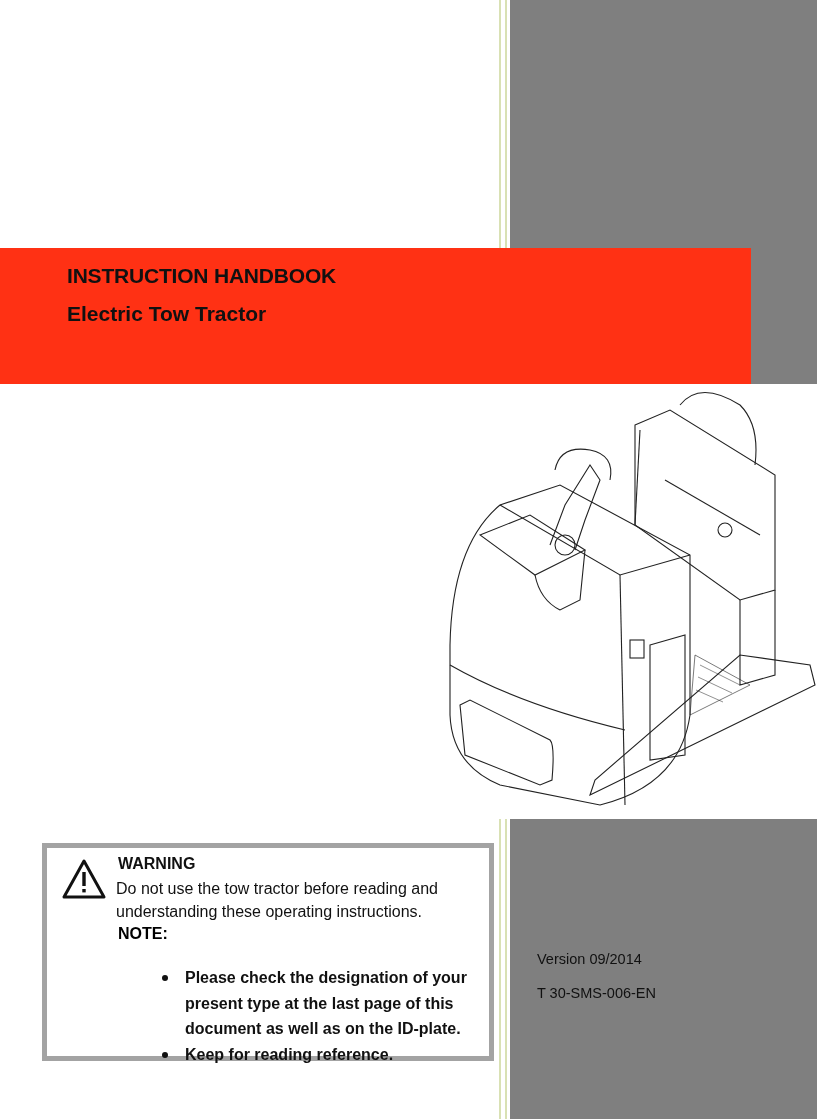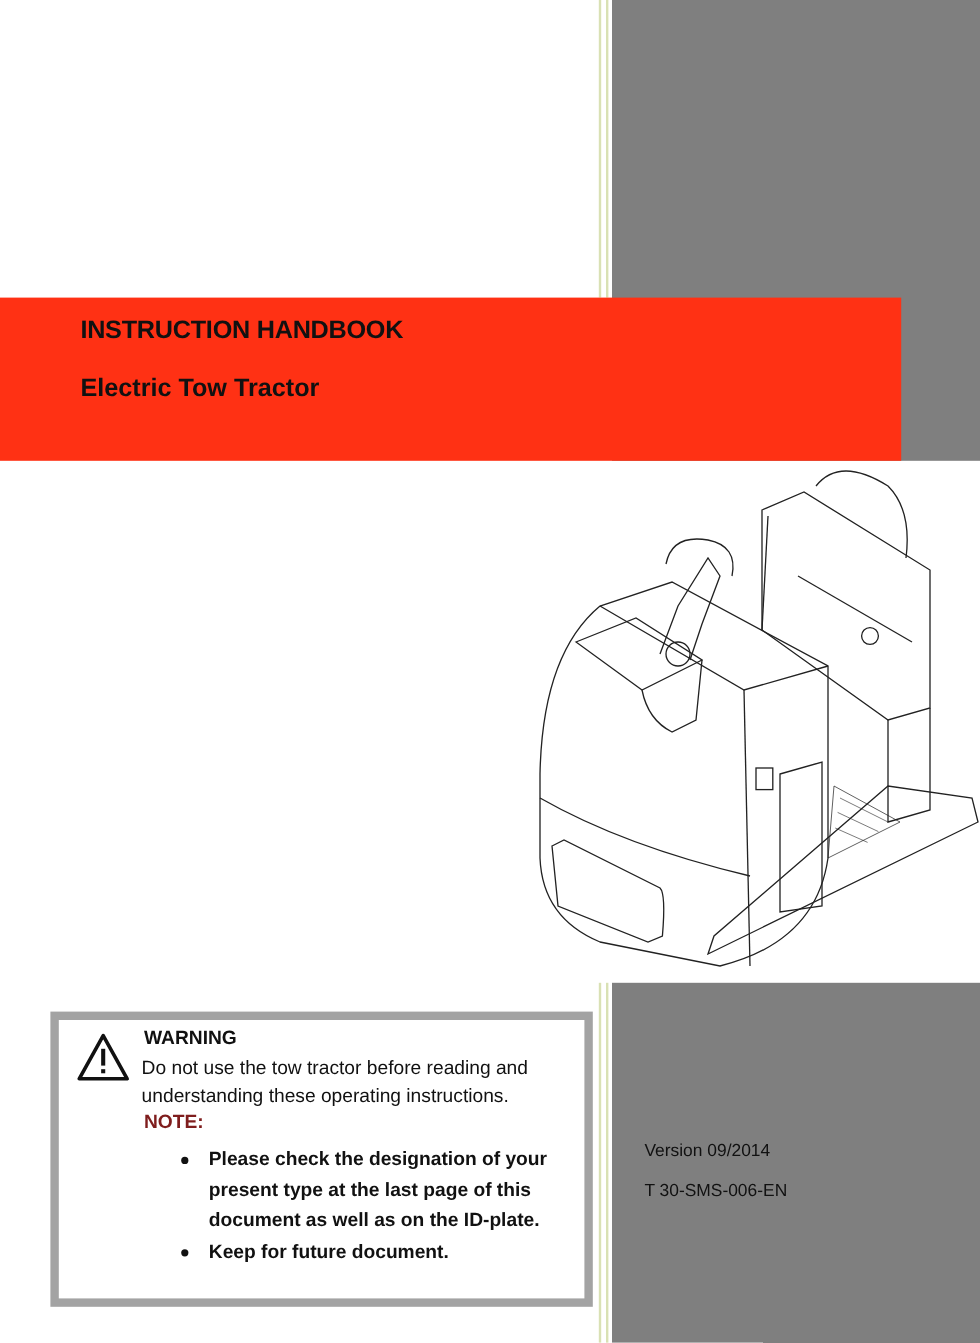--- a/index.html
+++ b/index.html
@@ -1,28 +1,28 @@
 <!DOCTYPE html>
 <html><head>
 <meta charset="utf-8">
 <style>
   html,body{margin:0;padding:0;background:#fff;}
   body{width:817px;height:1119px;position:relative;overflow:hidden;font-family:"Liberation Sans",sans-serif;}
   .vline{position:absolute;width:2px;background:#d9e1b4;}
   .gray{position:absolute;background:#7f7f7f;}
   .banner{position:absolute;left:0;top:248px;width:751px;height:136px;background:#ff3114;}
   .banner .t1{position:absolute;left:67px;top:16px;font-size:21px;font-weight:bold;color:#111;letter-spacing:-0.2px;text-align:center;}
-  .banner .t2{position:absolute;left:67px;top:64px;font-size:21px;font-weight:bold;color:#111;text-align:right;}
+  .banner .t2{position:absolute;left:67px;top:54px;font-size:21px;font-weight:bold;color:#111;text-align:right;}
   .illus{position:absolute;left:440px;top:385px;width:377px;height:430px;}
-  .warnbox{position:absolute;left:42px;top:843px;width:452px;height:246px;border:7px solid #a3a3a3;box-sizing:border-box;background:#fff;}
+  .warnbox{position:absolute;left:42px;top:843px;width:452px;height:218px;border:5px solid #a3a3a3;box-sizing:border-box;background:#fff;}
   .warn-icon{position:absolute;left:14px;top:10px;width:46px;height:42px;}
   .w-title{position:absolute;left:71px;top:7px;font-size:16px;font-weight:bold;color:#111;}
   .w-text{position:absolute;left:69px;top:29px;font-size:16px;font-weight:normal;color:#111;line-height:23px;width:380px;}
-  .n-title{position:absolute;left:71px;top:77px;font-size:16px;font-weight:bold;color:#7f1d1d;}
-  .n-list{position:absolute;left:96px;top:101px;margin:3px;padding:0;list-style:none;width:345px;}
+  .n-title{position:absolute;left:71px;top:77px;font-size:16px;font-weight:bold;color:#000000;}
+  .n-list{position:absolute;left:96px;top:101px;margin:16px;padding:0;list-style:none;width:345px;}
   .n-list li{position:relative;padding-left:26px;font-size:16px;font-weight:bold;color:#111;line-height:25.5px;}
   .n-list li::before{content:"";position:absolute;left:3px;top:10px;width:6px;height:6px;border-radius:50%;background:#111;}
   .meta{position:absolute;left:537px;font-size:14.5px;color:#111;}
 </style>
 </head>
 <body>
 
 <div class="vline" style="left:499px;top:0;height:248px;"></div>
 <div class="vline" style="left:505px;top:0;height:248px;"></div>
 <div class="vline" style="left:499px;top:819px;height:300px;"></div>
@@ -75,18 +75,18 @@
   <svg class="warn-icon" viewBox="0 0 46 42">
     <path d="M23 3 L43 39 L3 39 Z" fill="#fff" stroke="#111" stroke-width="3" stroke-linejoin="round"></path>
     <rect x="21.3" y="14" width="3.4" height="14" fill="#111"></rect>
     <rect x="21.3" y="31" width="3.4" height="3.4" fill="#111"></rect>
   </svg>
   <div class="w-title">WARNING</div>
   <div class="w-text">Do not use the tow tractor before reading and understanding these operating instructions.</div>
   <div class="n-title">NOTE:</div>
   <ul class="n-list">
     <li>Please check the designation of your present type at the last page of this document as well as on the ID-plate.</li>
-    <li>Keep for future document.</li>
+    <li>Keep for reading reference.</li>
   </ul>
 </div>
 
 <div class="meta" style="top:951px;text-align:right;">Version 09/2014</div>
 <div class="meta" style="top:985px;">T 30-SMS-006-EN</div>
 
 </body></html>

